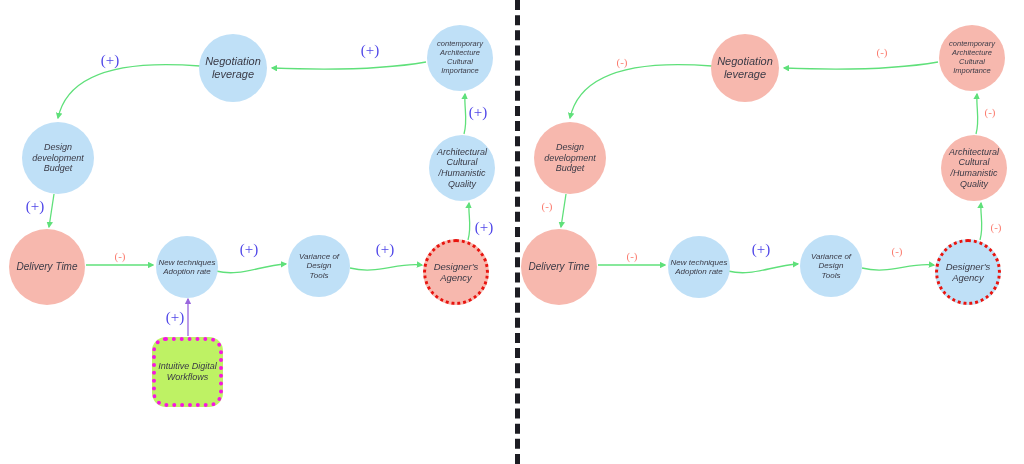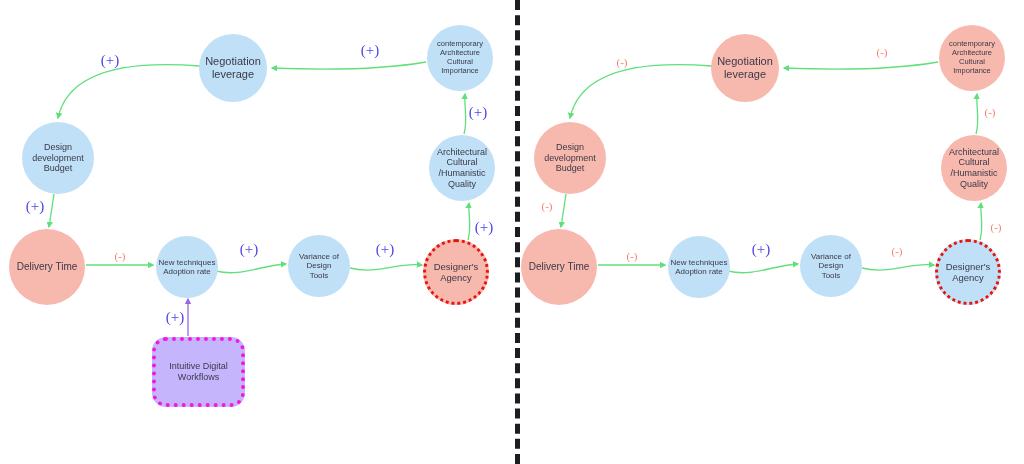--- a/index.html
+++ b/index.html
@@ -62,21 +62,21 @@
     justify-content: center;
     text-align: center;
     box-sizing: border-box;
     color: #3a3a46;
     line-height: 1.2;
     background: #bfe0f7;
     border: 4px dotted #f716e0;
     padding: 2px;
   }
 
-  .node-label { display: block; white-space: pre-line; }
+  .node-label { display: block; white-space: pre-line; font-style: italic; }
 
   .polarity {
     position: absolute;
     font-family: "Liberation Serif", serif;
     transform: translate(-50%, -50%);
     white-space: nowrap;
     user-select: none;
   }
   .pol-plus  { color: #4f46e8; }
   .pol-minus { color: #fb7b6e; }
@@ -150,21 +150,21 @@
 Adoption rate</span>
       </div>
       <div class="node node-blue" style="left: 288px; top: 235px; width: 62px; height: 62px; font-size: 8px; background: rgb(191, 224, 247);">
         <span class="node-label">Variance of Design
 Tools</span>
       </div>
       <div class="node node-pink node-highlight" style="left: 423px; top: 239px; width: 66px; height: 66px; font-size: 9.5px; background: rgb(247, 184, 174); border-color: rgb(232, 20, 15);">
         <span class="node-label">Designer's
 Agency</span>
       </div>
-      <div class="box-node" style="left: 152px; top: 337px; width: 93px; height: 70px; font-size: 9px; background: #c4b5fd; border-color: rgb(247, 22, 224);">
+      <div class="box-node" style="left: 152px; top: 337px; width: 71px; height: 70px; font-size: 9px; background: #bef264; border-color: rgb(247, 22, 224);">
         <span class="node-label">Intuitive Digital
 Workflows</span>
       </div>
     </div>
   <div class="panel" id="panel-right">
       <svg class="edge-layer" viewBox="0 0 512 464">
         <defs>
           <marker id="arrow-green-1" viewBox="0 0 10 10" refX="8" refY="5" markerWidth="5" markerHeight="5" orient="auto-start-reverse">
             <path d="M 0 0 L 10 5 L 0 10 z" fill="#5fe07a"></path>
           </marker>

